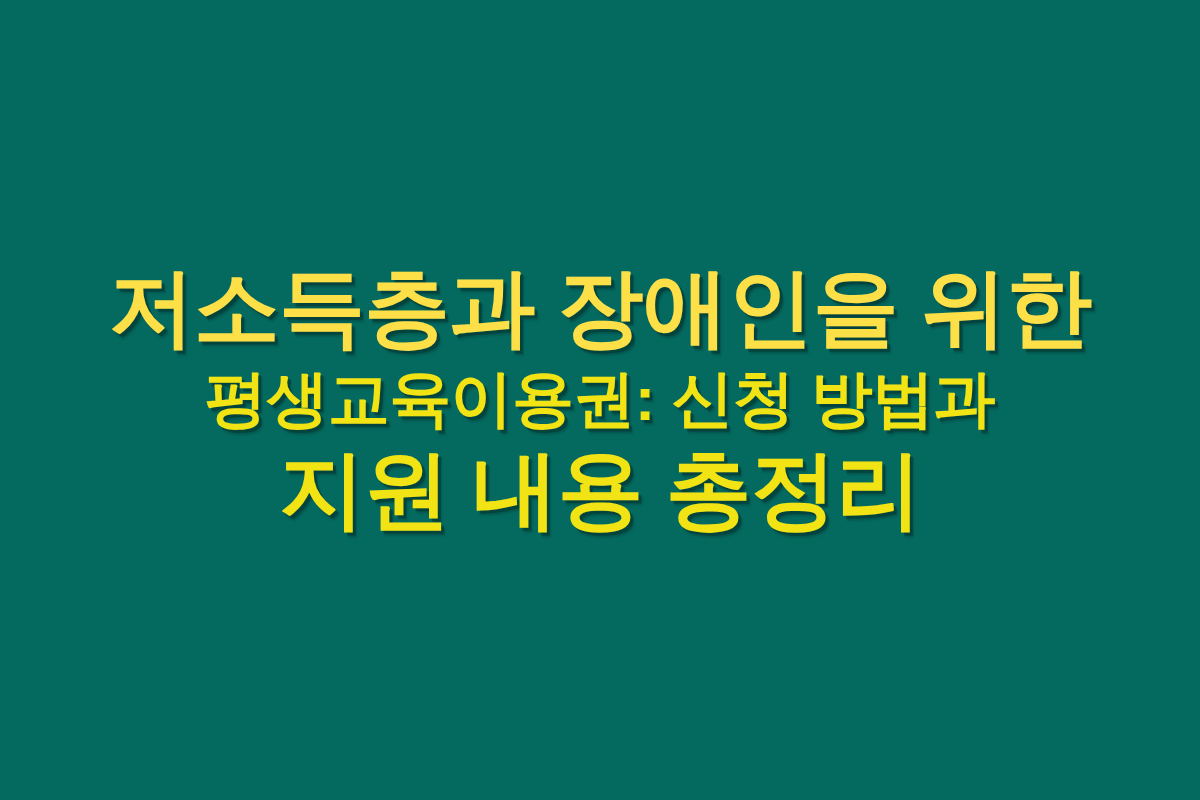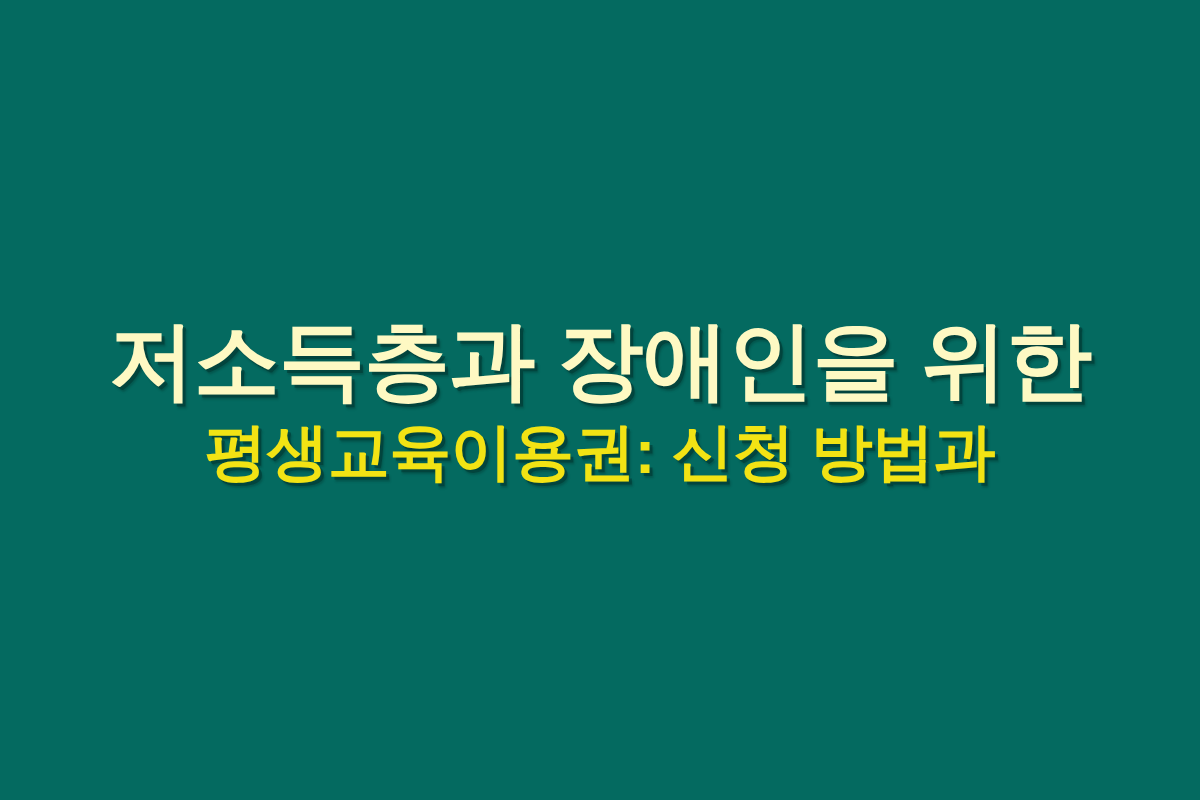--- a/index.html
+++ b/index.html
@@ -56,19 +56,20 @@
   .title-line.line-2 { font-size: 62px; }
   .title-line.line-3 { font-size: 86px; }
 </style>
 </head>
 <body>
 
 <div id="thumbnail-card" style="background-color: rgb(4, 106, 96);">
 
   <div id="title-block">
 
-    <span class="title-line line-1" style="color: #fef9c3;">저소득층과 장애인을 위한</span>
+    <span class="title-line line-1" style="color: #fde047;">저소득층과 장애인을 위한</span>
 
     <span class="title-line line-2" style="color: rgb(242, 227, 20);">평생교육이용권: 신청 방법과</span>
 
+    <span class="title-line line-3" style="color: rgb(242, 227, 20);">지원 내용 총정리</span>
 
   </div>
 </div>
 
 </body></html>

